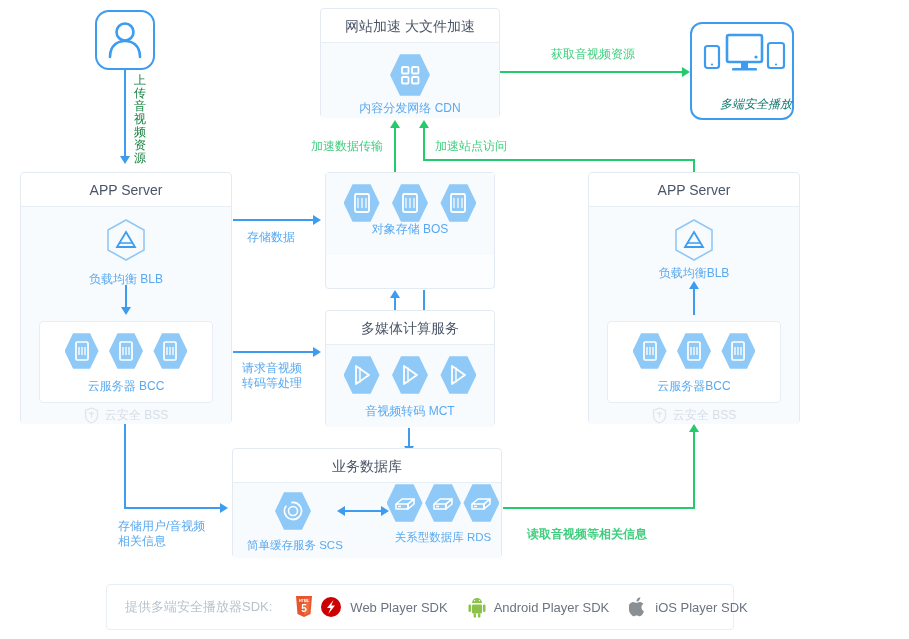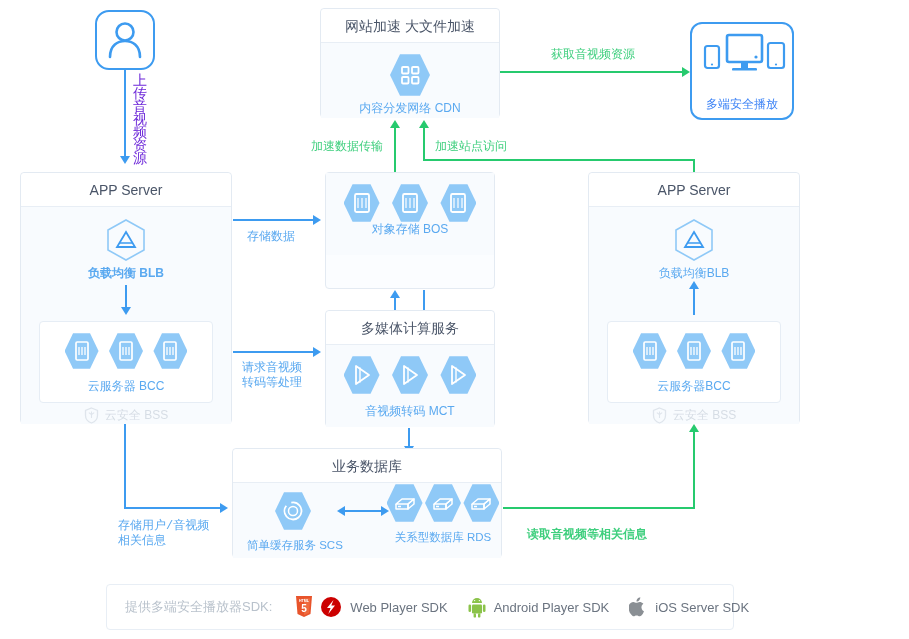--- a/index.html
+++ b/index.html
@@ -95,27 +95,27 @@
   .al-blue { border-right: 8px solid #3d9bf0; }
   .au-green{ border-bottom: 8px solid #26ca6e; }
   .ar-green{ border-left: 8px solid #26ca6e; }
 
   .conn-label {
     position: absolute;
     font-size: 12px;
     line-height: 15px;
     white-space: nowrap;
   }
-  .lbl-blue { color: #5aa9f0; font-family: Liberation Mono, monospace; }
+  .lbl-blue { color: #5aa9f0; }
   .lbl-green { color: #3fcf7e; }
 
   .vert-label {
     position: absolute;
-    font-size: 14px;
-    color: #6d28d9;
+    font-size: 12px;
+    color: #15803d;
     width: 14px;
     line-height: 13px;
     text-align: center;
     word-break: break-all;
   }
 
   
   .user-box {
     position: absolute;
     border: 2px solid #3d9bf0;
@@ -126,23 +126,24 @@
   
   .player-box {
     position: absolute;
     border: 2px solid #3d9bf0;
     border-radius: 12px;
     background: #ffffff;
   }
   .player-label {
     position: absolute;
     left: 0; right: 0;
-    text-align: center;
+    text-align: right;
     font-size: 12px;
-    color: #3b82f6;
+    color: #0f766e;
+    font-style: italic;
   }
 
   
   .sdk-bar {
     position: absolute;
     border: 1px solid #e8eef5;
     border-radius: 4px;
     background: #ffffff;
     display: flex;
     align-items: center;
@@ -244,21 +245,21 @@
 
       <div style="position:absolute; left:0; right:0; top:10px; text-align:center;">
         <span class="hex-outline">
           <svg width="44" height="46" viewBox="0 0 44 46">
             <polygon points="22,3 40,13 40,33 22,43 4,33 4,13" fill="none" stroke="#8fc9f7" stroke-width="1.6"></polygon>
             <polygon points="22,15 31,30 13,30" fill="none" stroke="#3d9bf0" stroke-width="1.8"></polygon>
             <line x1="15" y1="26" x2="29" y2="26" stroke="#3d9bf0" stroke-width="1.5"></line>
           </svg>
         </span>
       </div>
-      <div class="svc-label" style="position:absolute; left:0; right:0; top:58px;font-weight:bold;">负载均衡 BLB</div>
+      <div class="svc-label" style="position:absolute; left:0; right:0; top:64px;">负载均衡 BLB</div>
 
       <div class="line-v blue" style="left:104px; top:78px; height:24px;"></div>
       <div class="arrow arrow-down ad-blue" style="left:100px; top:100px;"></div>
 
       <div class="inner-card" style="left:18px; top:114px; width:174px; height:82px;">
         <div style="position:absolute; left:0; right:0; top:10px; text-align:center;">
           <span class="hex" style="width:34px;height:38px;margin:0 3px;">
             <svg width="34" height="38" viewBox="0 0 34 38">
               <rect x="11" y="10" width="12" height="18" rx="1.2" fill="none" stroke="#ffffff" stroke-width="1.7"></rect>
               <line x1="14" y1="15" x2="14" y2="23" stroke="#ffffff" stroke-width="1.3"></line>
@@ -528,18 +529,18 @@
       <span class="t">Android Player SDK</span>
     </div>
 
     <div class="sdk-item">
       <span class="sdk-icon">
         <svg width="18" height="22" viewBox="0 0 18 22">
           <path d="M12.4 11.4 c0-2.4 1.9-3.5 2-3.6 -1.1-1.6-2.8-1.8-3.4-1.9 -1.5-0.15-2.8 0.85-3.6 0.85 -0.8 0-1.9-0.83-3.1-0.8 -1.6 0.02-3.1 0.93-3.9 2.36 -1.7 2.9-0.43 7.2 1.2 9.55 0.8 1.15 1.75 2.45 3 2.4 1.2-0.05 1.65-0.78 3.1-0.78 1.45 0 1.85 0.78 3.1 0.75 1.28-0.02 2.1-1.17 2.88-2.33 0.9-1.33 1.28-2.62 1.3-2.69 -0.03-0.01-2.5-0.96-2.52-3.8 z" fill="#8a8f94"></path>
           <path d="M10.3 4.2 c0.66-0.8 1.1-1.9 0.98-3 -0.95 0.04-2.1 0.63-2.78 1.43 -0.6 0.7-1.13 1.83-0.99 2.9 1.06 0.08 2.14-0.54 2.79-1.33 z" fill="#8a8f94"></path>
         </svg>
       </span>
-      <span class="t">iOS Server SDK</span>
+      <span class="t">iOS Player SDK</span>
     </div>
   </div>
 
 
 </div>
 
 </body></html>

